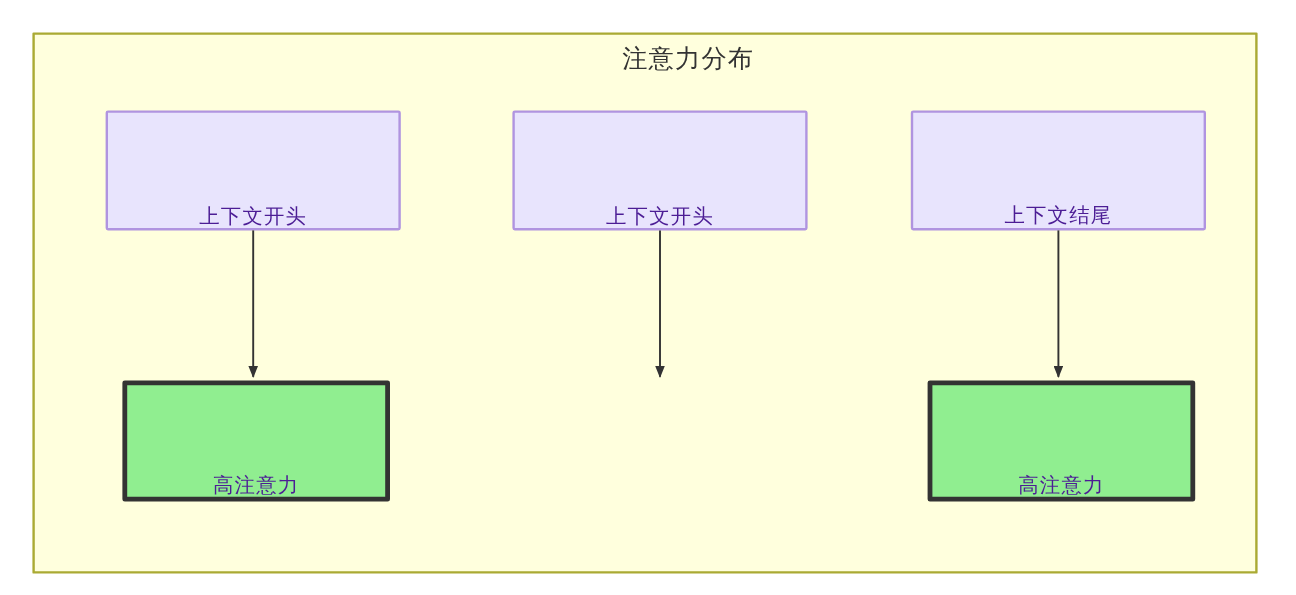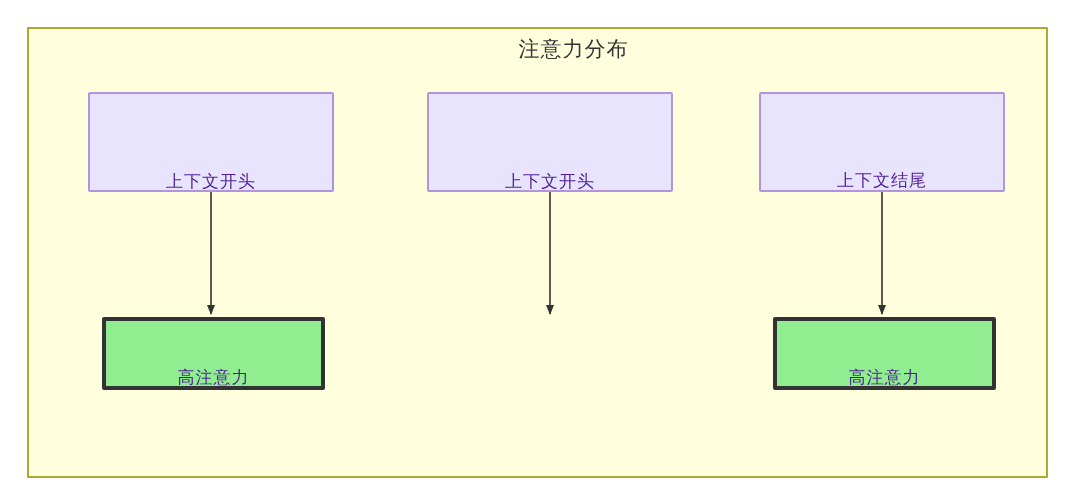--- a/index.html
+++ b/index.html
@@ -64,21 +64,21 @@
     width: 246px;
     height: 100px;
     top: 92px;
     background: #e8e4fd;
     border: 2px solid #b094e0;
     border-radius: 2px;
   }
 
   .node.attn {
     width: 223px;
-    height: 73px;
+    height: 101px;
     top: 317px;
     border: 4px solid #333333;
     border-radius: 2px;
   }
 
   .node.attn.high { background: #90ee90; }
   .node.attn.low  { background: #fc8f96; }
 
   
   .col-a.ctx  { left: 88px; }

